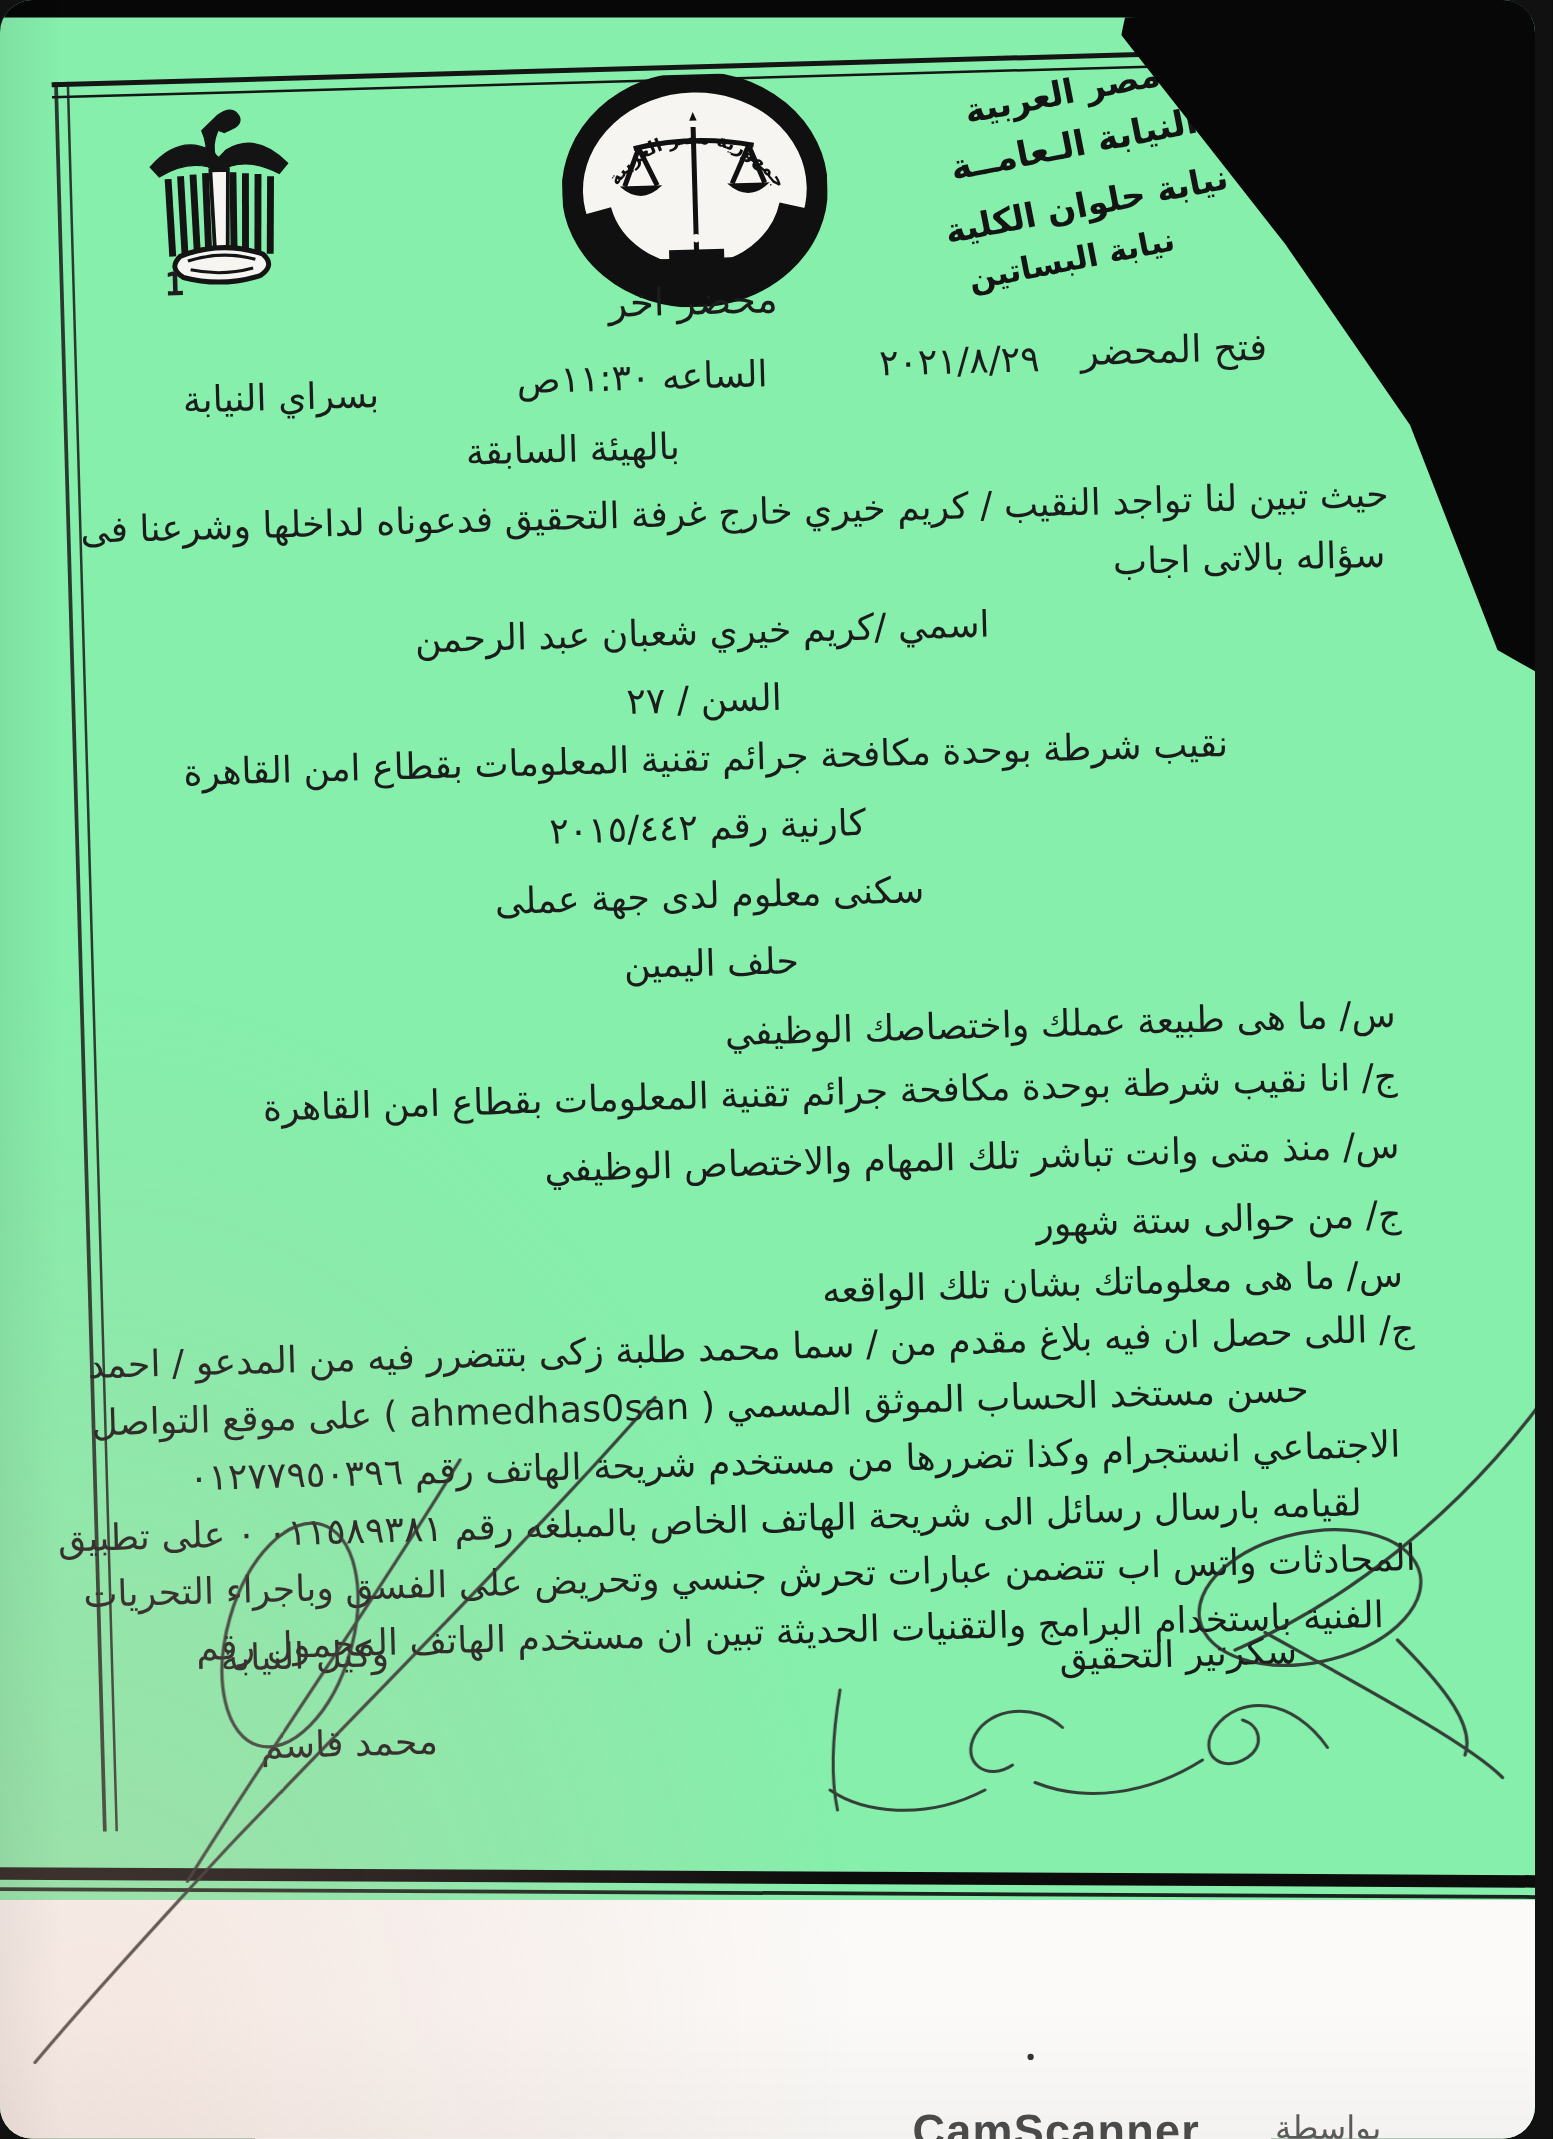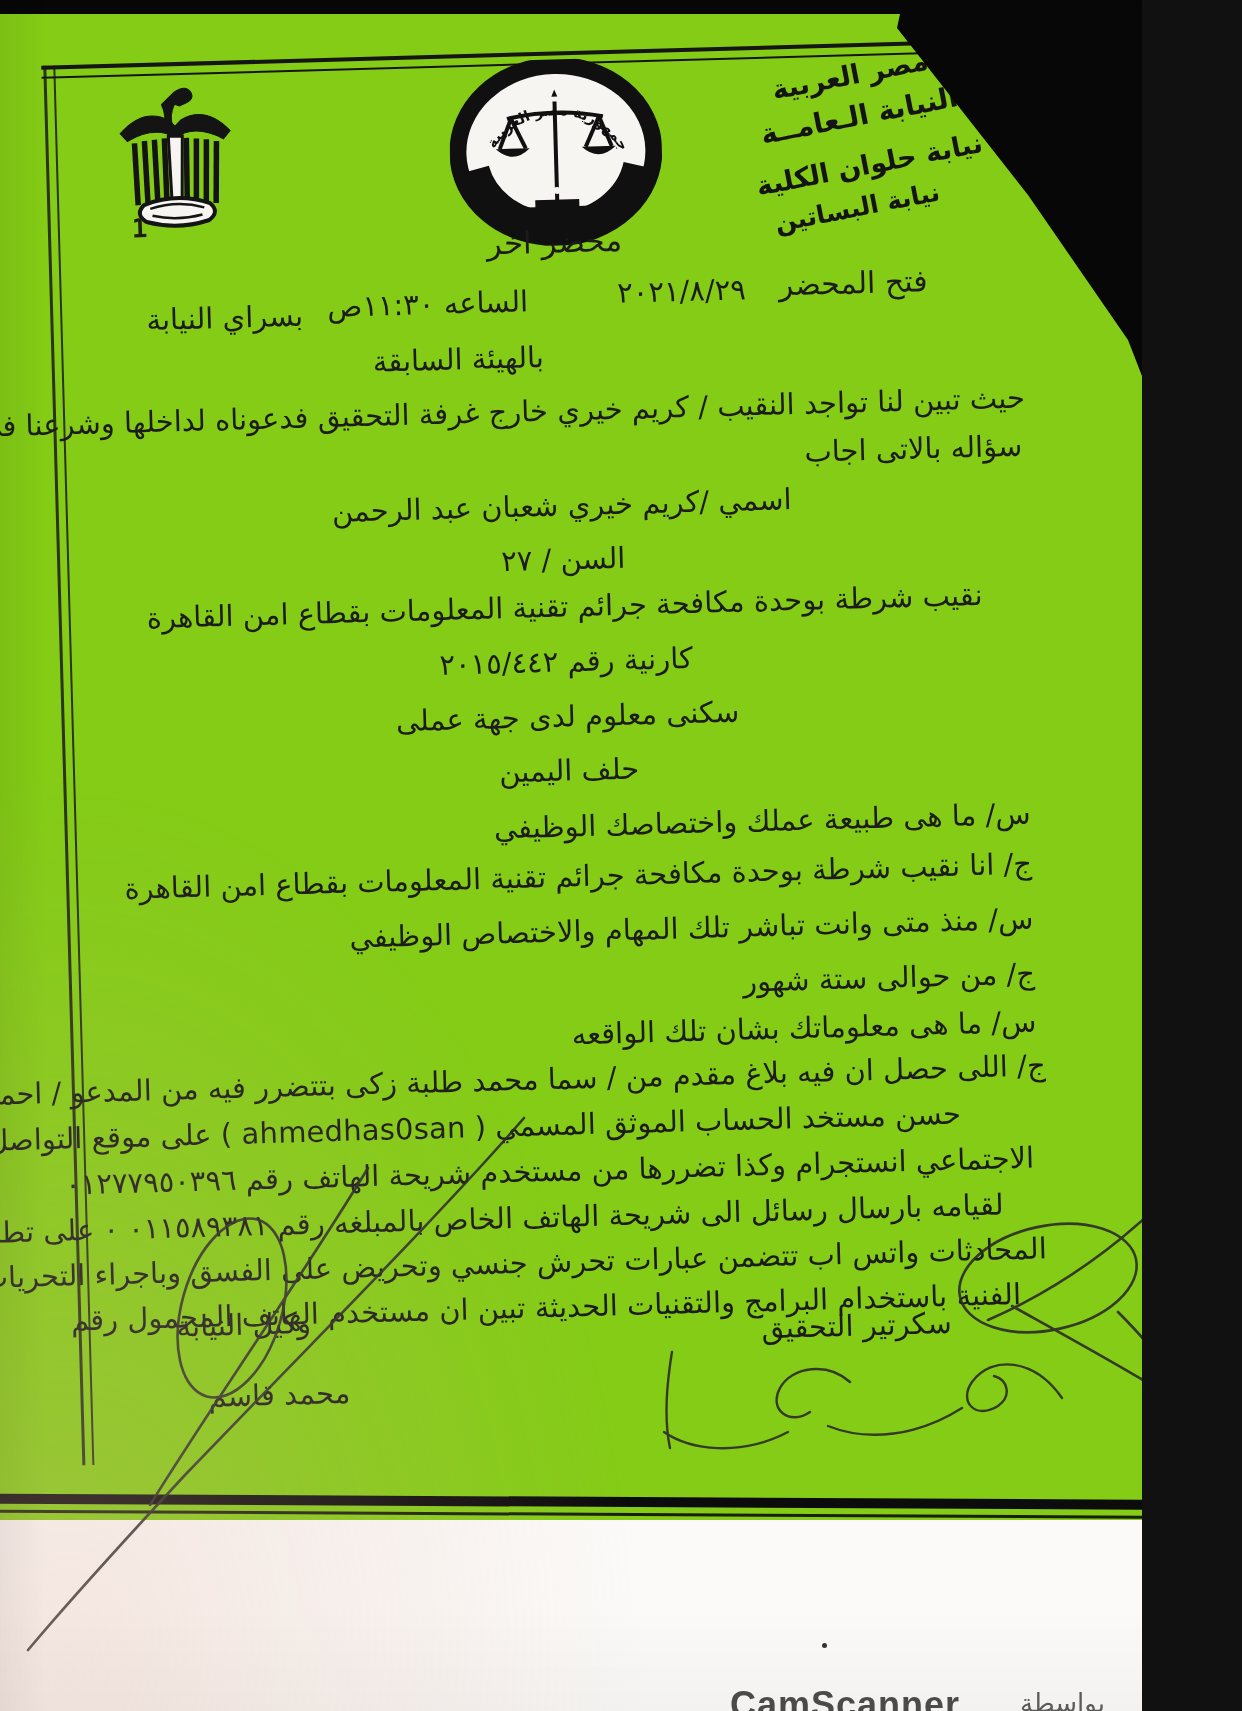--- a/index.html
+++ b/index.html
@@ -1,20 +1,21 @@
 <!DOCTYPE html>
 <html lang="ar"><head>
 <meta charset="utf-8">
 <style>
   html,body{margin:0;padding:0;background:#111;}
   #canvas{
-    position:relative;width:1142px;height:1711px;overflow:hidden;
-    background:#84cc16;
+    position:relative;width:1228px;height:1711px;overflow:hidden;
+    background:#86efac;
     font-family:"DejaVu Sans",sans-serif;
     color:#1d1d1d;
+    border-radius:26px;
   }
   
   #canvas::before{
     content:"";position:absolute;inset:0;pointer-events:none;z-index:5;
     background:
       radial-gradient(ellipse at 6% 98%, rgba(226,178,162,.28), transparent 38%),
       linear-gradient(90deg, rgba(0,0,0,.06), transparent 4%),
       linear-gradient(0deg, rgba(0,0,0,.03), transparent 6%);
   }
   .rot{position:absolute;inset:0;transform:rotate(-1.6deg);transform-origin:620px 800px;}

